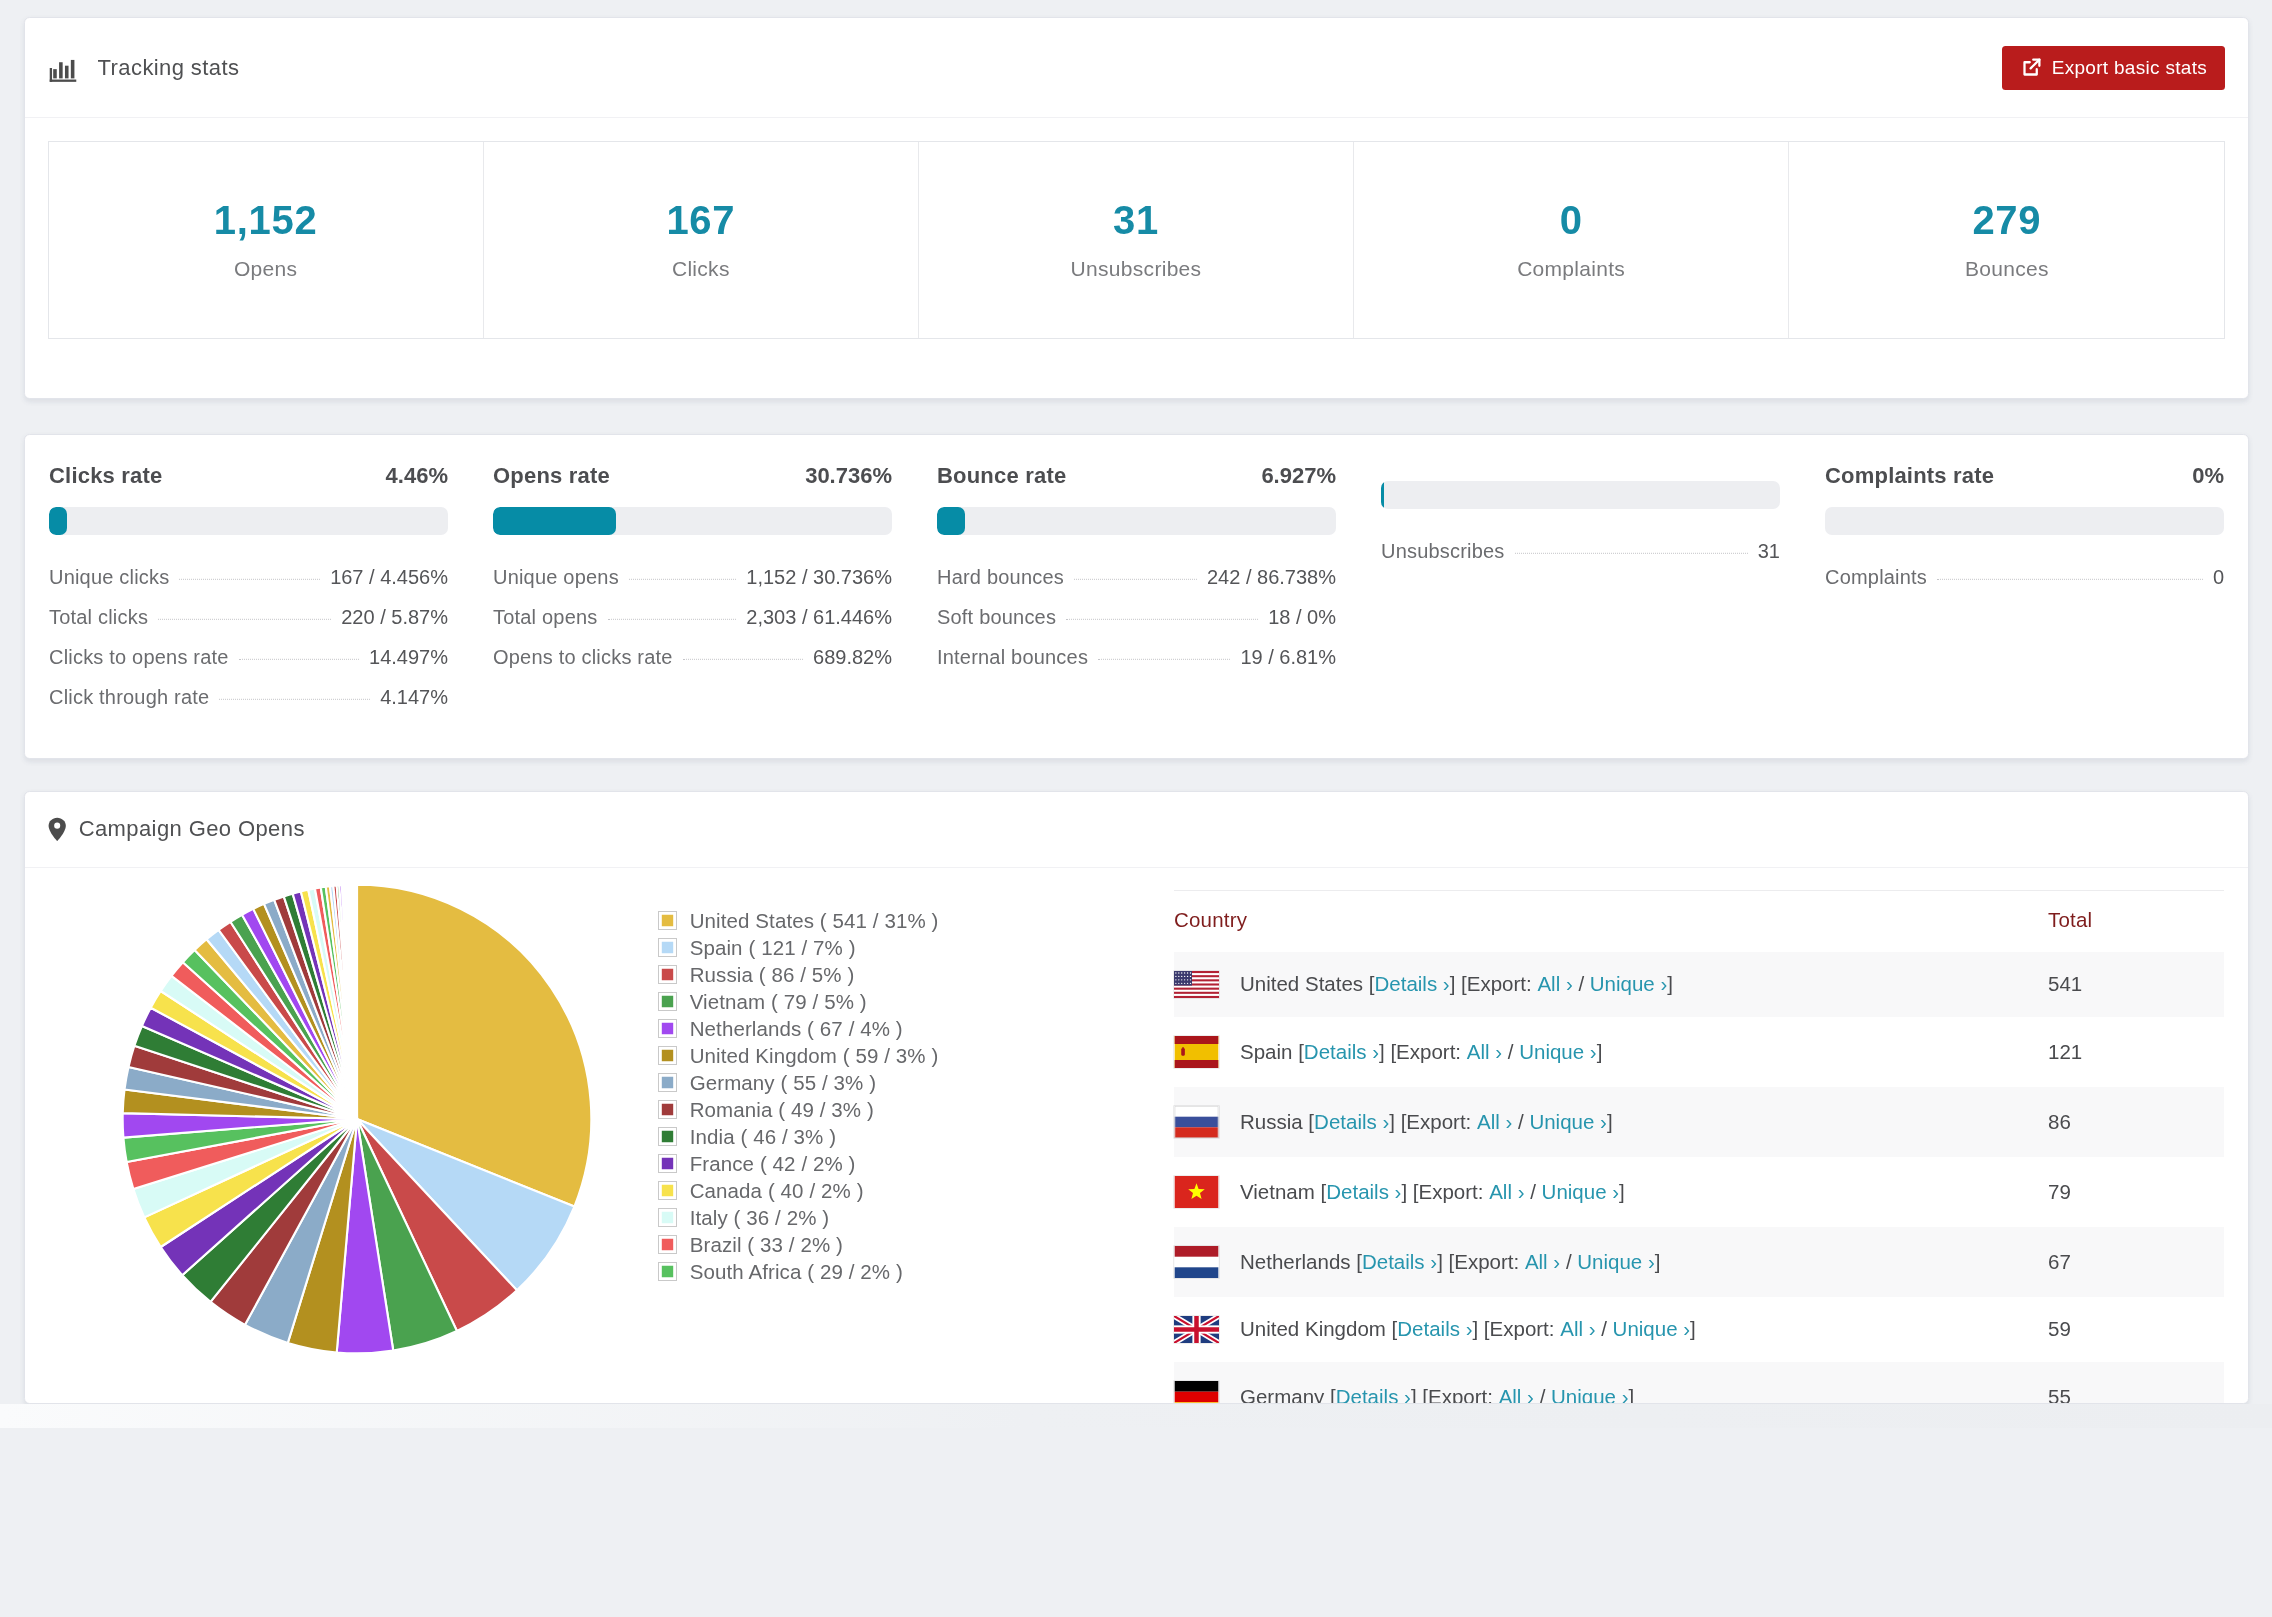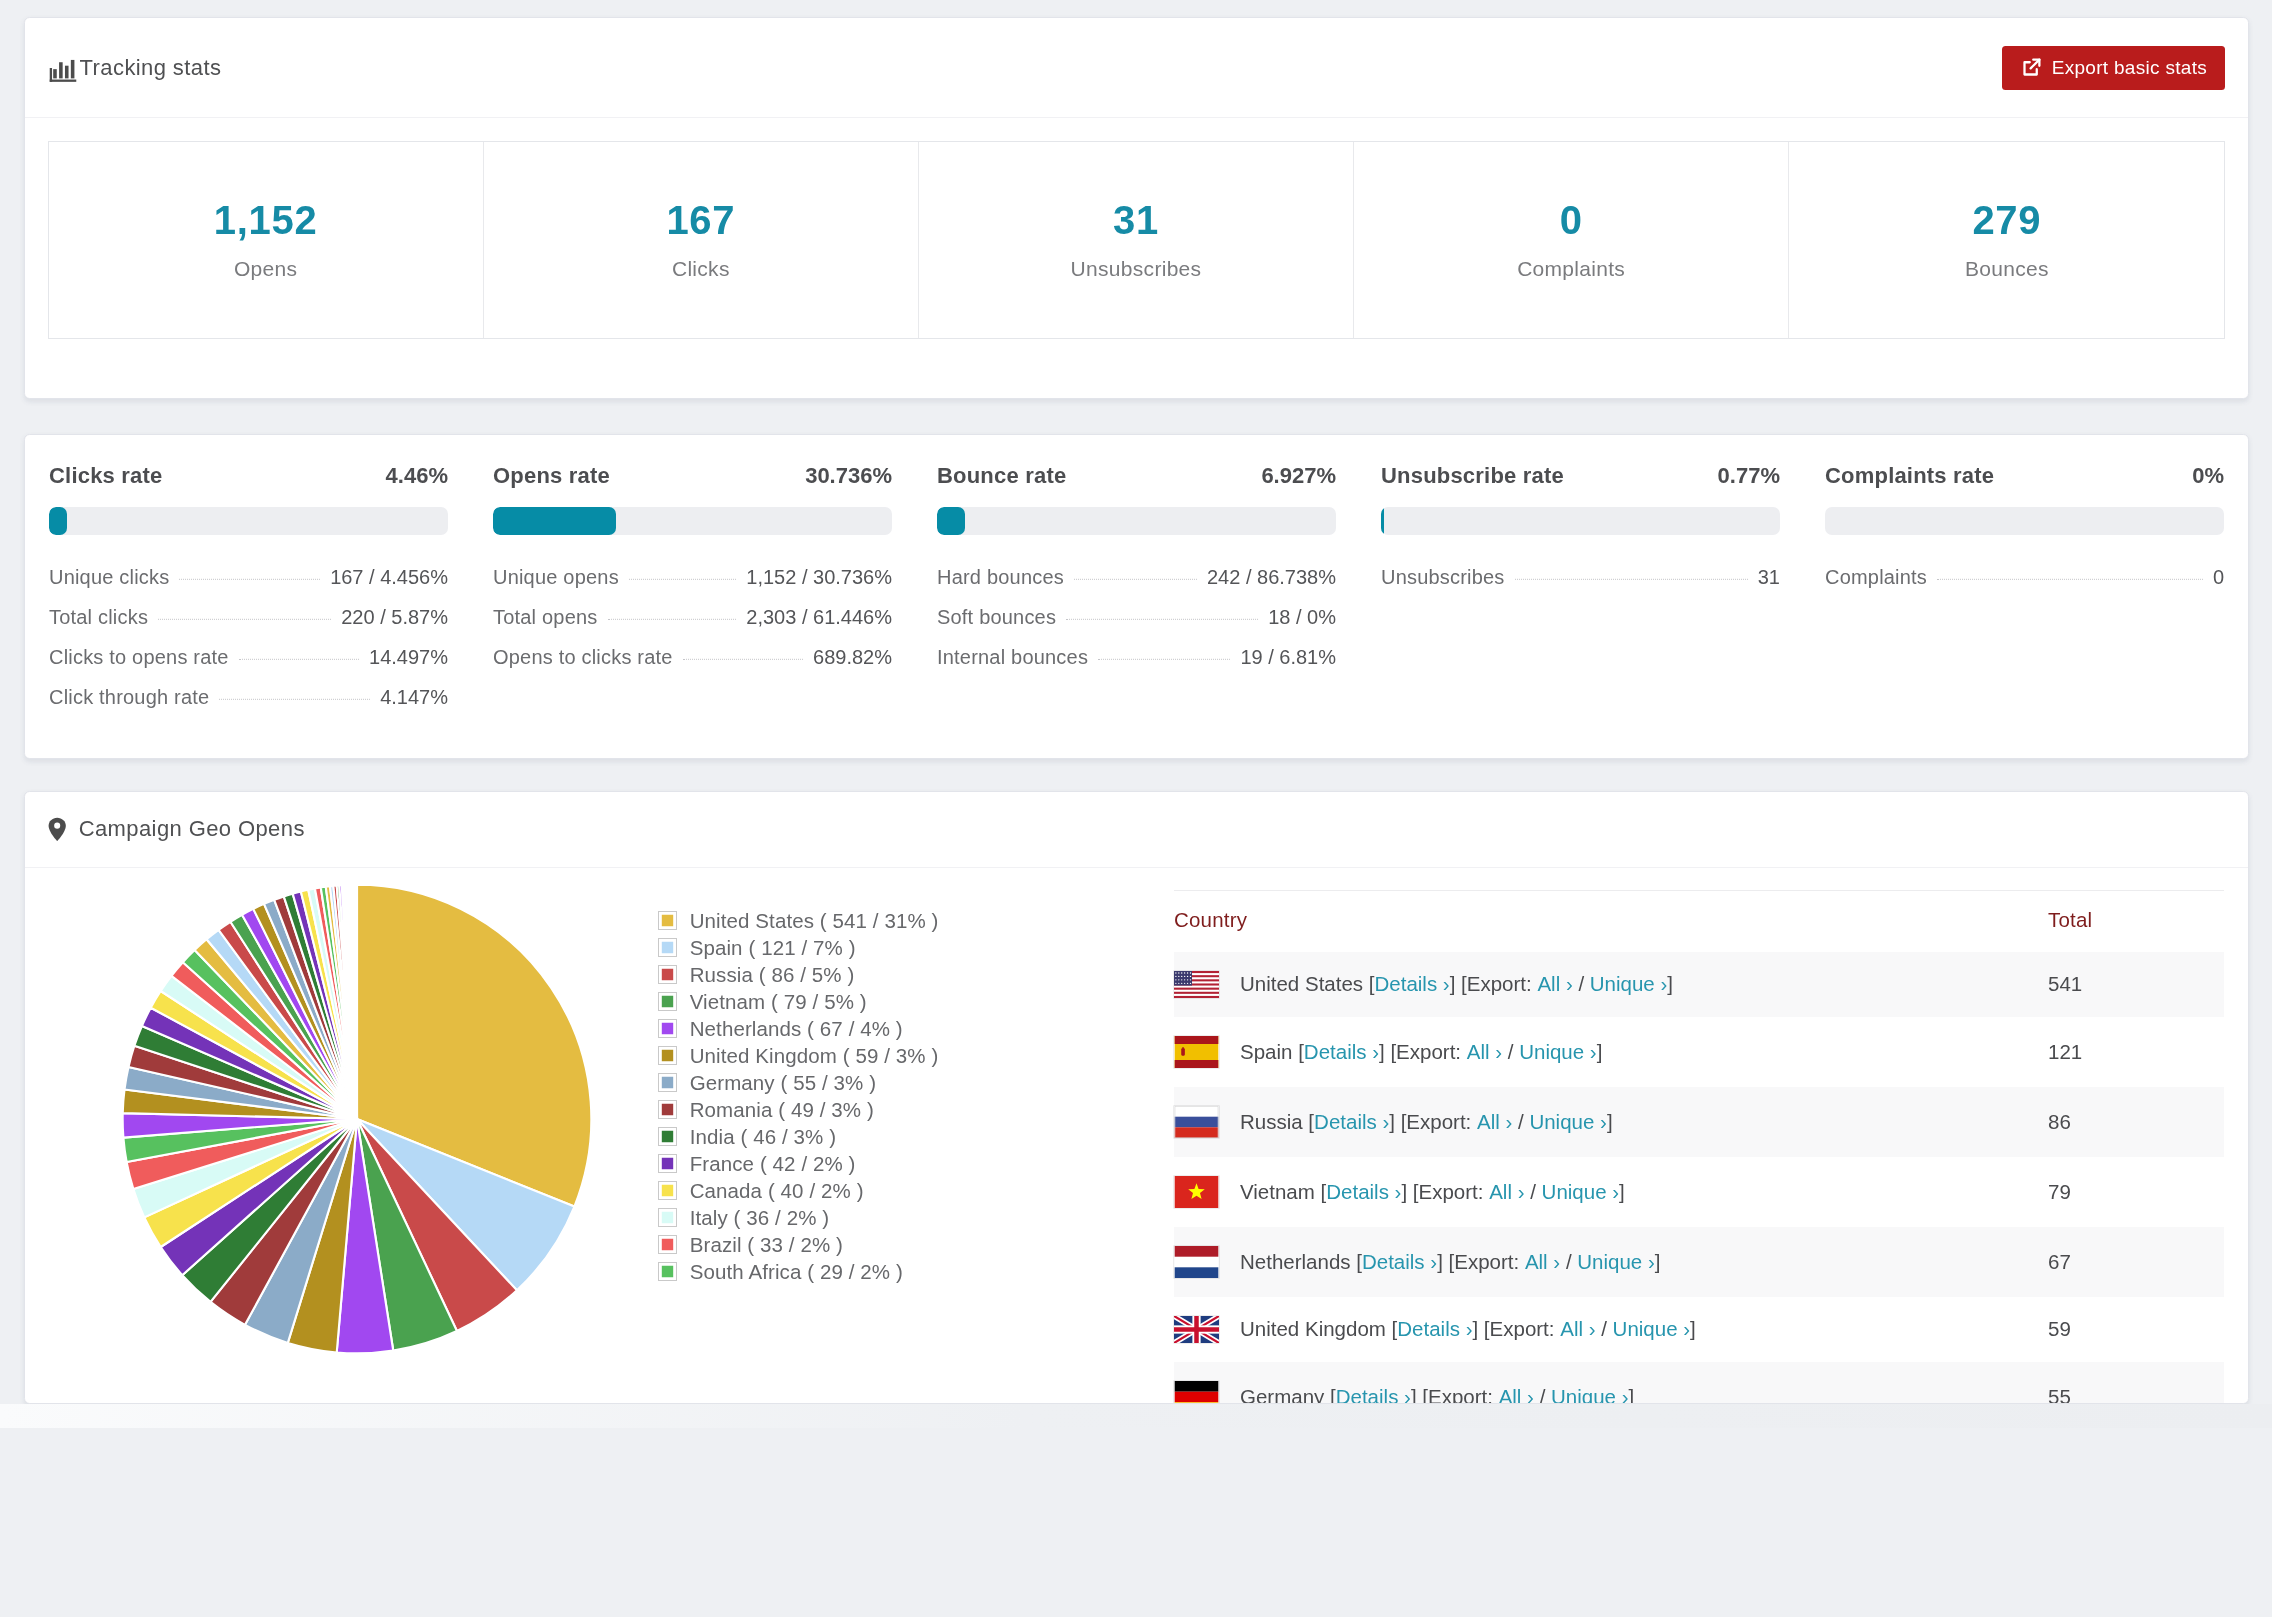--- a/index.html
+++ b/index.html
@@ -16,21 +16,21 @@
     border:0.7px solid #e2e4ea;
     border-radius:5.6px;
     box-shadow:0 2.1px 5.6px rgba(70,80,110,.10);
   }
   
   .panel-header{
     display:flex;align-items:center;
     height:100px;padding:0 22.6px;
     border-bottom:1.4px solid #f1f1f4;
   }
-  .panel-title-wrap{display:flex;align-items:center;gap:2px;}
+  .panel-title-wrap{display:flex;align-items:center;gap:20px;}
   .panel-title{
     font-size:22px;font-weight:400;color:#4f5052;margin:0;letter-spacing:0.4px;
   }
   .icon-svg{display:inline-flex;flex:none;}
   .btn-export{
     margin-left:auto;
     display:inline-flex;align-items:center;gap:10px;
     background:#b91c1c;color:#fff;border:none;border-radius:3.5px;
     height:44px;padding:0 18.4px;
     font-family:"Liberation Sans",sans-serif;
@@ -245,24 +245,20 @@
               <span class="rate-row-value">18 / 0%</span>
             </div>
             <div class="rate-row">
               <span class="rate-row-label">Internal bounces</span>
               <span class="rate-leader"></span>
               <span class="rate-row-value">19 / 6.81%</span>
             </div>
           </div>
         </div>
         <div>
-          <div class="rate-head">
-            <span class="rate-title">Unsubscribe rate</span>
-            <span class="rate-value">0.77%</span>
-          </div>
           <div class="rate-bar">
             <div class="rate-fill" style="width: 0.77%;"></div>
           </div>
           <div class="rate-rows">
             <div class="rate-row">
               <span class="rate-row-label">Unsubscribes</span>
               <span class="rate-leader"></span>
               <span class="rate-row-value">31</span>
             </div>
           </div>

